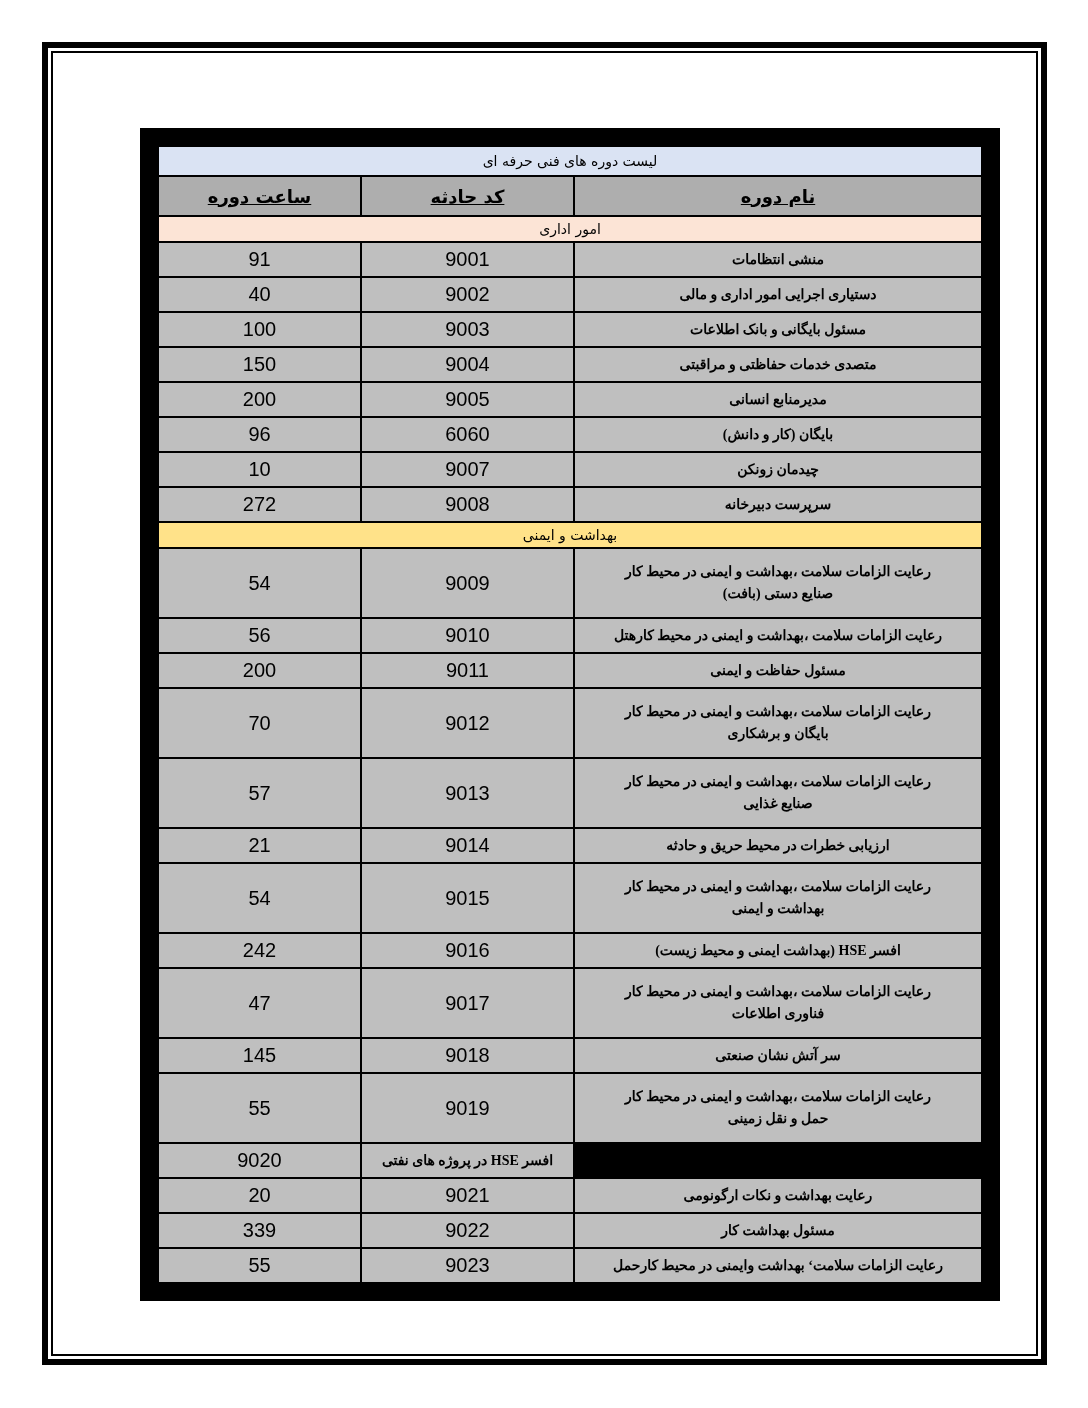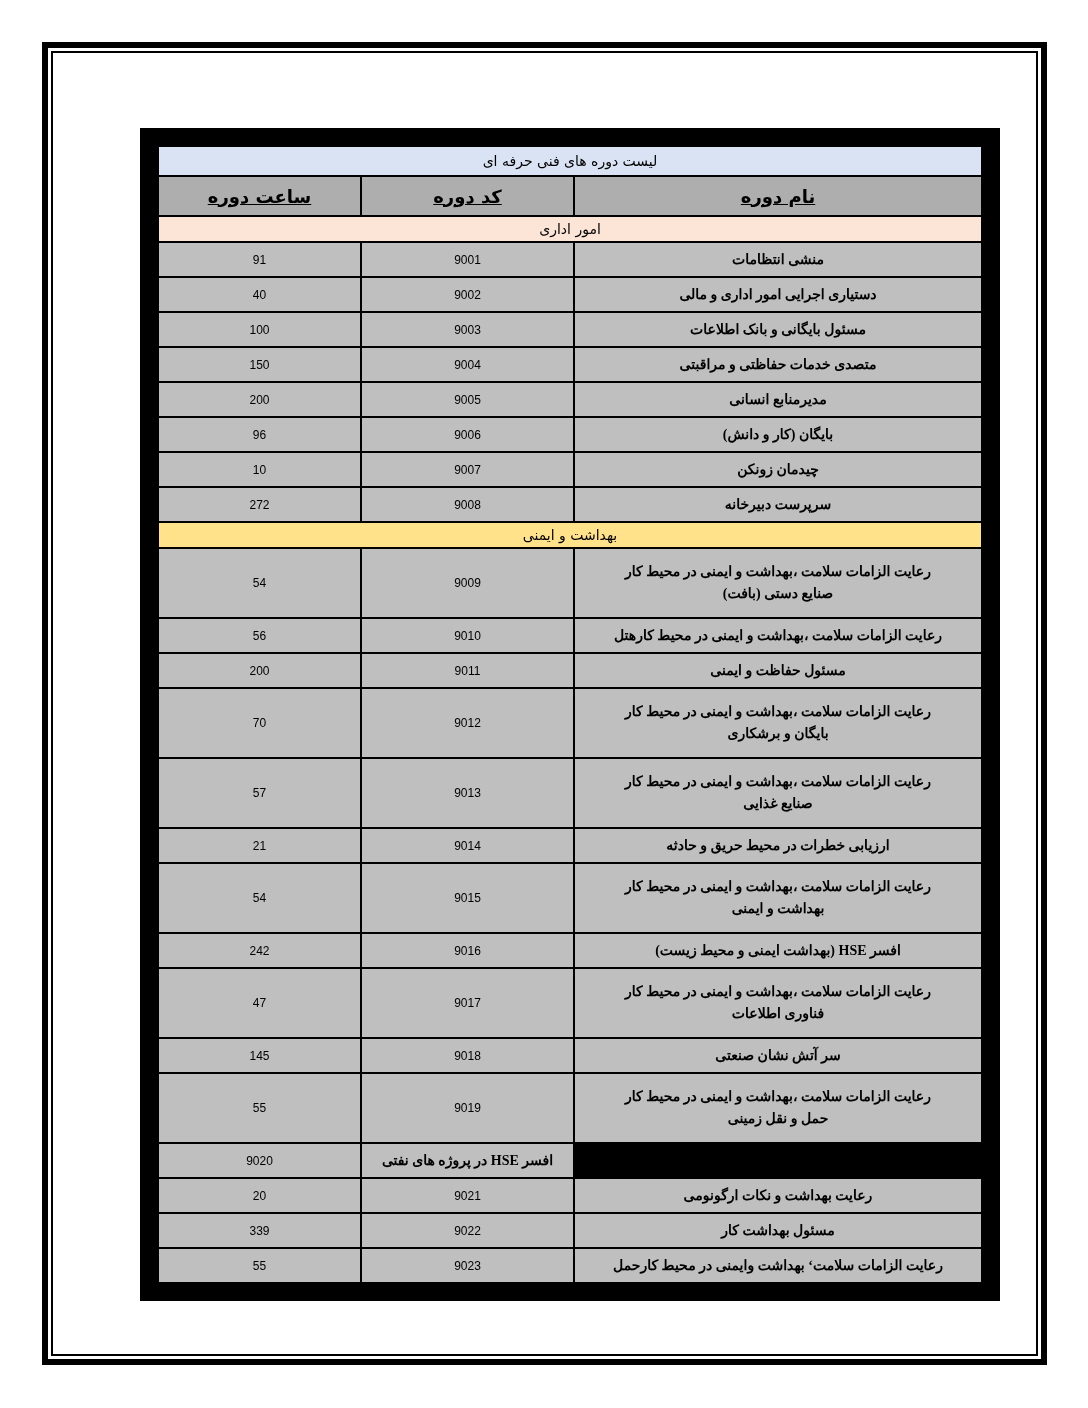--- a/index.html
+++ b/index.html
@@ -22,21 +22,21 @@
   .trow.merged{display:flex;}
   .cell{
     background:#bfbfbf;display:flex;align-items:center;justify-content:center;
     text-align:center;overflow:hidden;
   }
   .mcell{flex:1 1 auto;}
   .title-cell{background:#dae3f3;font-size:14px;}
   .sec1-cell{background:#fce4d6;font-size:14px;}
   .sec2-cell{background:#ffe289;font-size:14px;}
   .header-cell{background:#aeaeae;font-weight:700;font-size:18px;text-decoration:underline;}
-  .num-cell{font-family:"Liberation Sans", sans-serif;font-size:12px;text-align:right;}
+  .num-cell{font-family:"Liberation Sans", sans-serif;font-size:20px;text-align:right;}
   .name-cell{
     flex-direction:column;font-weight:700;font-size:14px;line-height:1.55;
     padding:0 6px;
     font-family:Liberation Serif, serif;
   }
   .name-line{white-space:nowrap;}
   .h-title{height:28px;}
   .h-header{height:38px;}
   .h-section{height:24px;border-radius:9px;}
   .h-single{height:33px;}
@@ -48,21 +48,21 @@
 <div class="frame">
   <div class="frame-inner"></div>
 </div>
 
 <div class="course-table">
     <div class="trow merged h-title">
       <div class="cell mcell title-cell" dir="rtl">لیست دوره های فنی حرفه ای</div>
     </div>
     <div class="trow h-header">
       <div class="cell header-cell" dir="rtl">ساعت دوره</div>
-      <div class="cell header-cell" dir="rtl">کد دوره</div>
+      <div class="cell header-cell" dir="rtl">کد حادثه</div>
       <div class="cell header-cell" dir="rtl">نام دوره</div>
     </div>
     <div class="trow merged h-section">
       <div class="cell mcell sec1-cell" dir="rtl">امور اداری</div>
     </div>
     <div class="trow h-single">
       <div class="cell num-cell">91</div>
       <div class="cell num-cell">9001</div>
       <div class="cell name-cell" dir="rtl">
         <div class="name-line">منشی انتظامات</div>
@@ -91,21 +91,21 @@
     </div>
     <div class="trow h-single">
       <div class="cell num-cell">200</div>
       <div class="cell num-cell">9005</div>
       <div class="cell name-cell" dir="rtl">
         <div class="name-line">مدیرمنابع انسانی</div>
       </div>
     </div>
     <div class="trow h-single">
       <div class="cell num-cell">96</div>
-      <div class="cell num-cell">9006</div>
+      <div class="cell num-cell">6060</div>
       <div class="cell name-cell" dir="rtl">
         <div class="name-line">بایگان (کار و دانش)</div>
       </div>
     </div>
     <div class="trow h-single">
       <div class="cell num-cell">10</div>
       <div class="cell num-cell">9007</div>
       <div class="cell name-cell" dir="rtl">
         <div class="name-line">چیدمان زونکن</div>
       </div>

